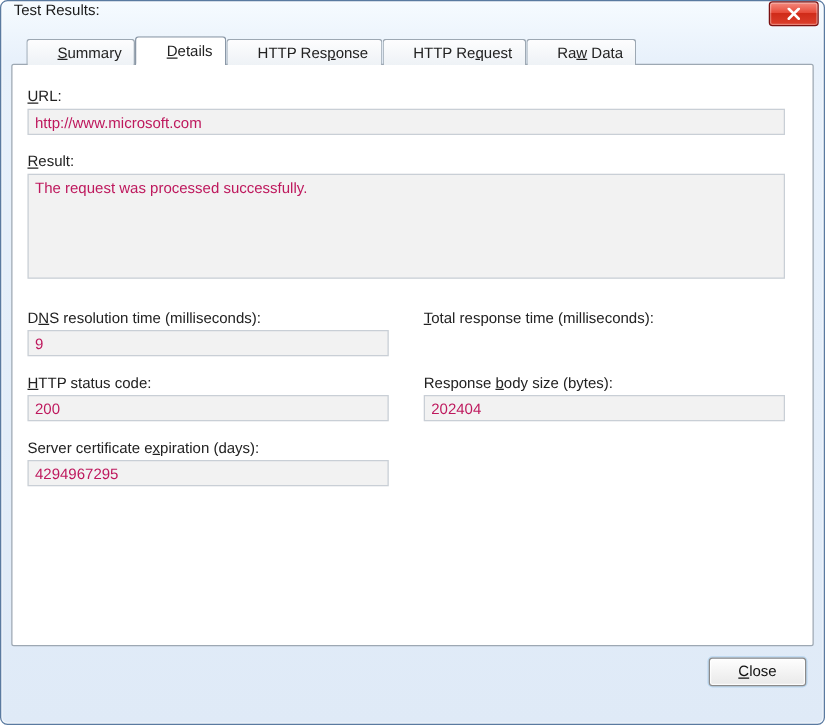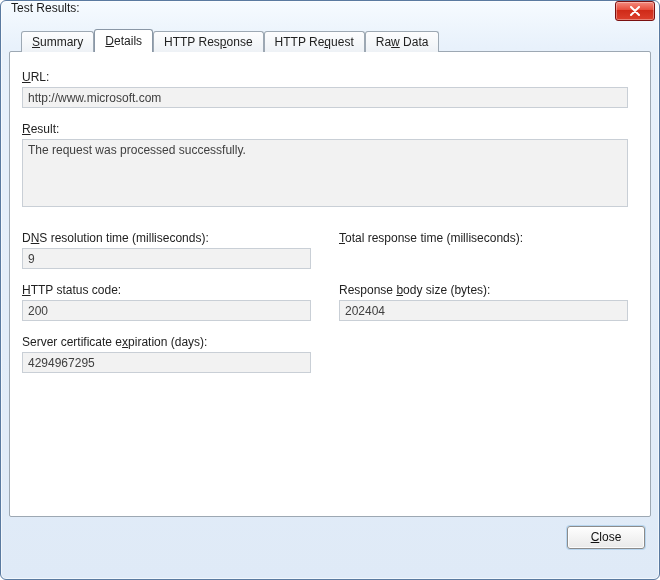--- a/index.html
+++ b/index.html
@@ -59,21 +59,21 @@
     height: 22px;
     margin-left: 12px;
     display: flex;
     align-items: flex-end;
     z-index: 2;
   }
   .tab {
     border: 1px solid #9da8b3;
     border-bottom: none;
     background: linear-gradient(to bottom, #fdfdfe, #eef2f6);
-    padding: 3px 10px 3px 10px;
+    padding: 3px 10px 3px 24px;
     margin-right: 0px;
     border-top-left-radius: 3px;
     border-top-right-radius: 3px;
     color: #222;
     font-size: 12px;
     position: relative;
     top: 1px;
     cursor: default;
   }
   .tab.active {
@@ -105,31 +105,31 @@
   }
   .lbl {
     color: #222;
     margin-bottom: 3px;
   }
   .lbl .ul { text-decoration: underline; }
   .ro-field {
     box-sizing: border-box;
     border: 1px solid #c9cfd6;
     background: #f2f2f2;
-    color: #404040;
+    color: #be185d;
     padding: 3px 5px;
     font-size: 12px;
     font-family: inherit;
     line-height: 15px;
   }
   .ro-field.single {
     height: 21px;
   }
   .ro-field.multi {
-    height: 68px;
+    height: 84px;
     overflow: hidden;
   }
   .row-full { width: 100%; }
   .cols {
     display: flex;
     gap: 28px;
     justify-content: center;
   }
   .col {
     flex: 1;

